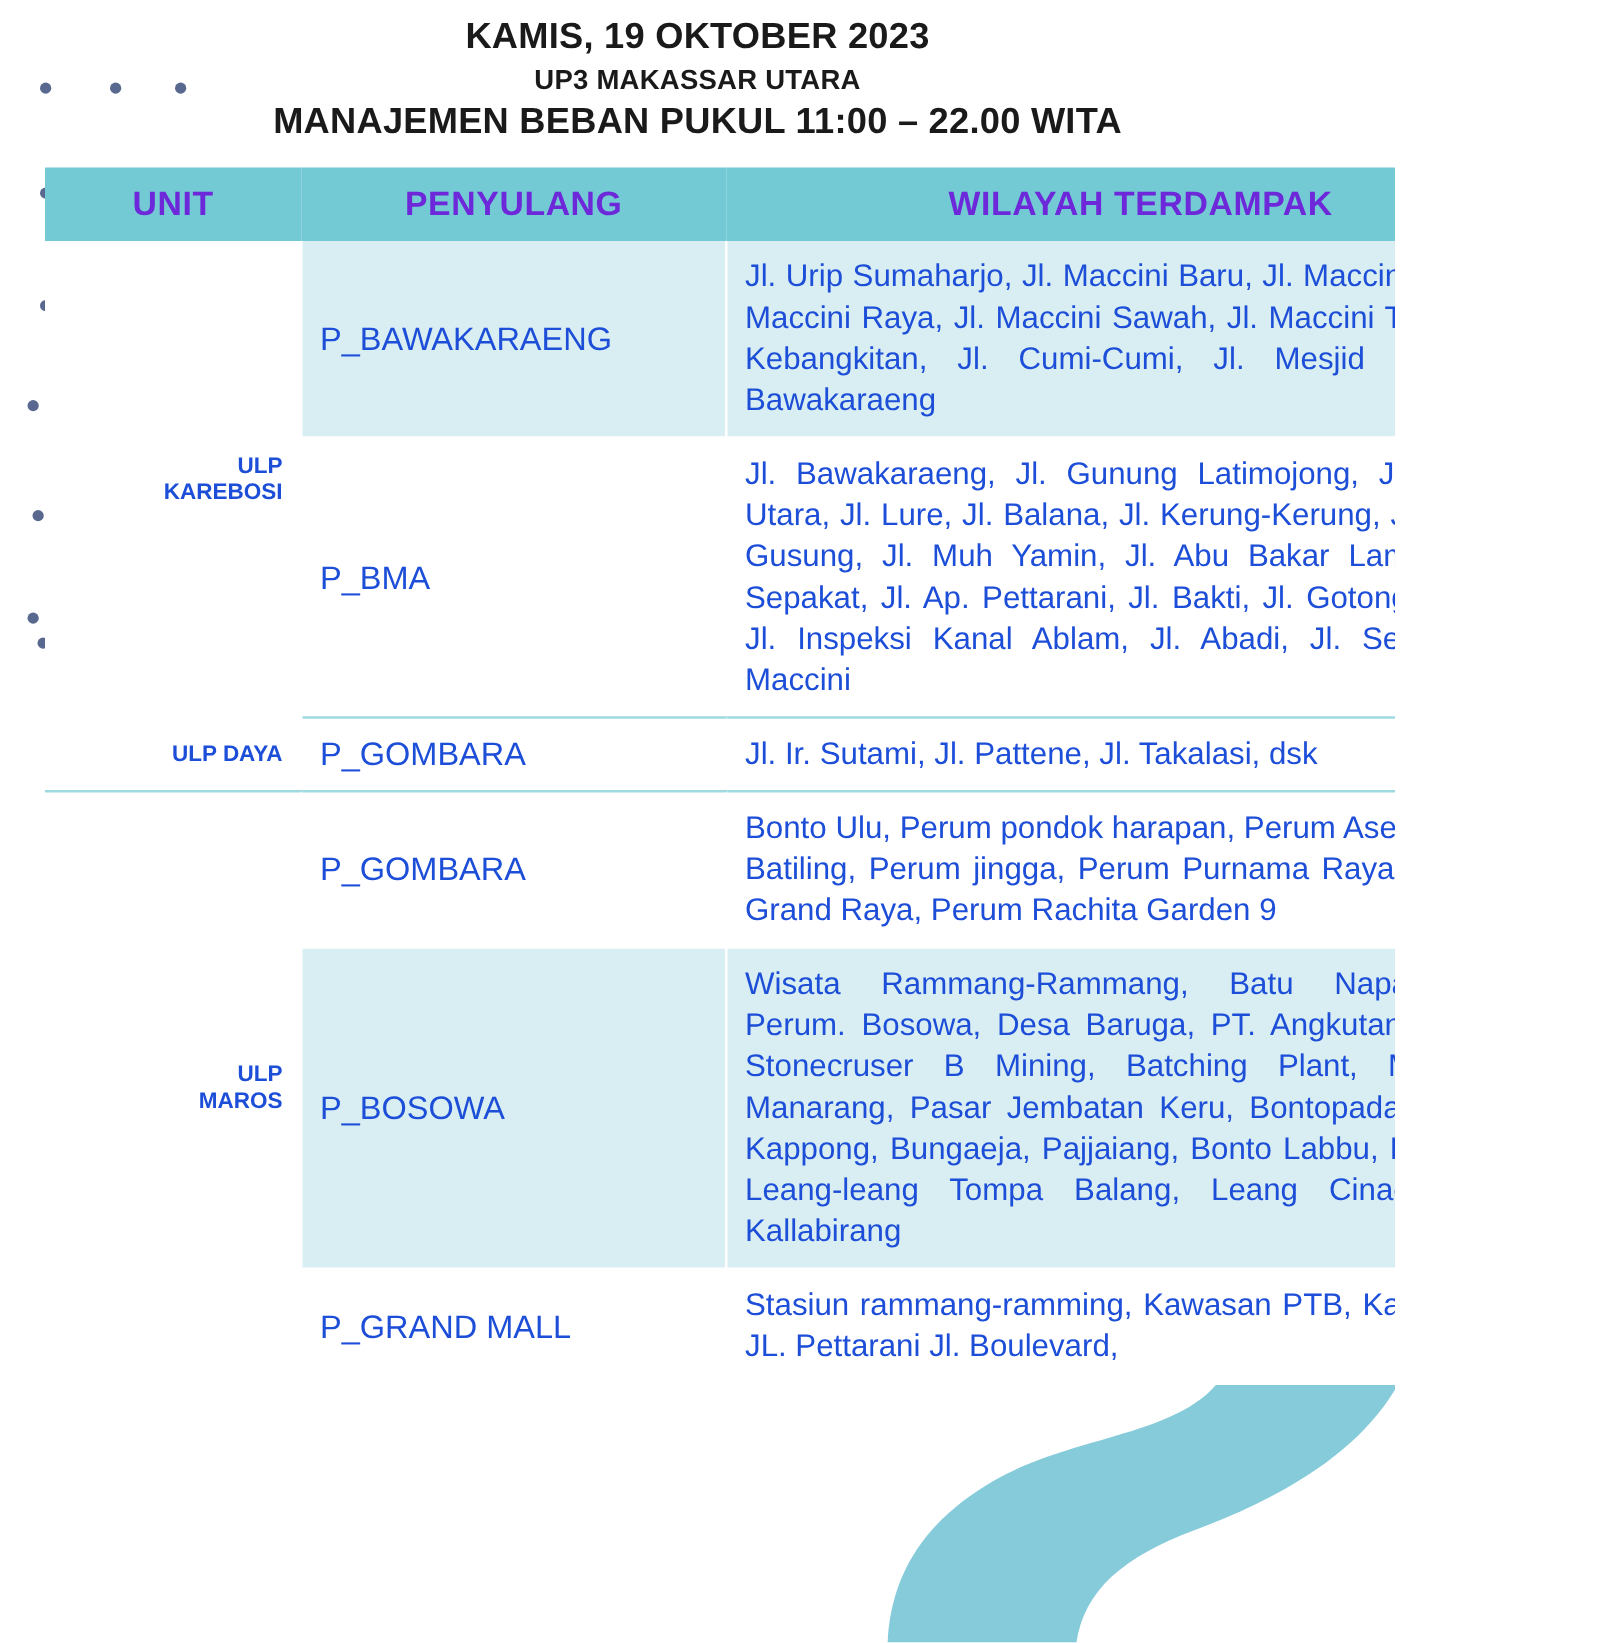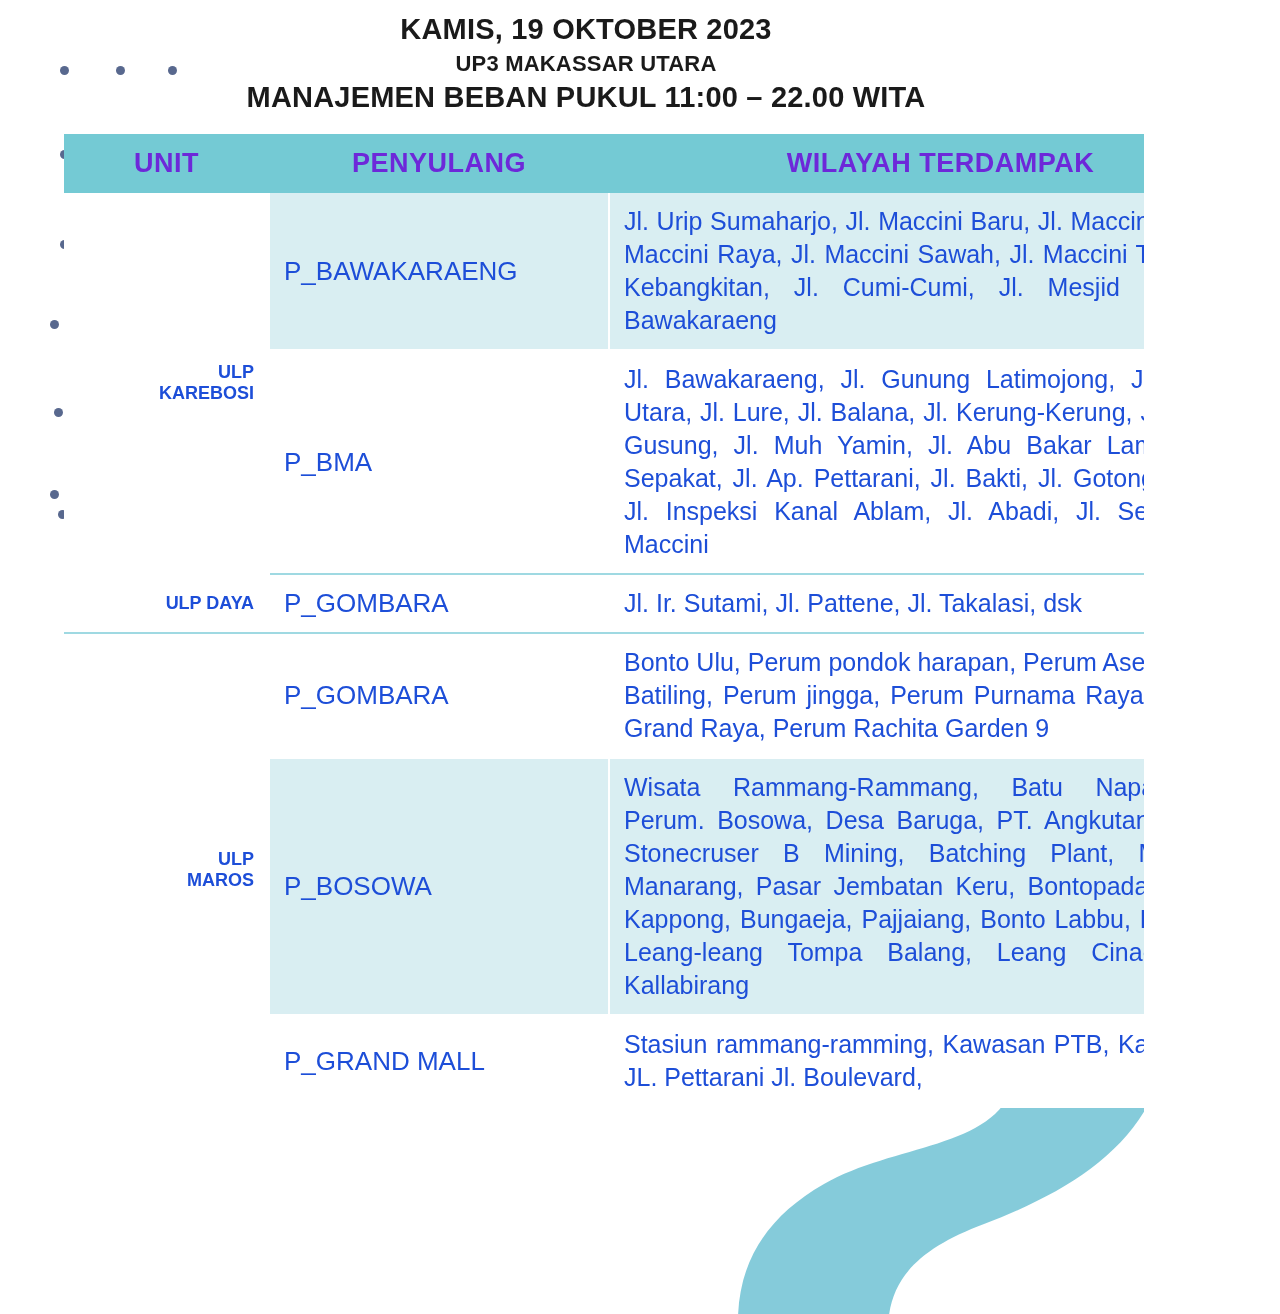--- a/index.html
+++ b/index.html
@@ -8,21 +8,20 @@
     width: 1280px; height: 1314px;
     background: #ffffff;
     font-family: "Liberation Sans", sans-serif;
     overflow: hidden;
   }
   #page {
     position: relative;
     width: 1116px; height: 1314px;
     background: #ffffff;
     overflow: hidden;
-    margin-left: 28px;
   }
 
   
   .deco-dots {
     position: absolute;
     left: 8px; top: 52px;
     width: 160px; height: 500px;
     pointer-events: none;
   }
   .deco-dots i {

